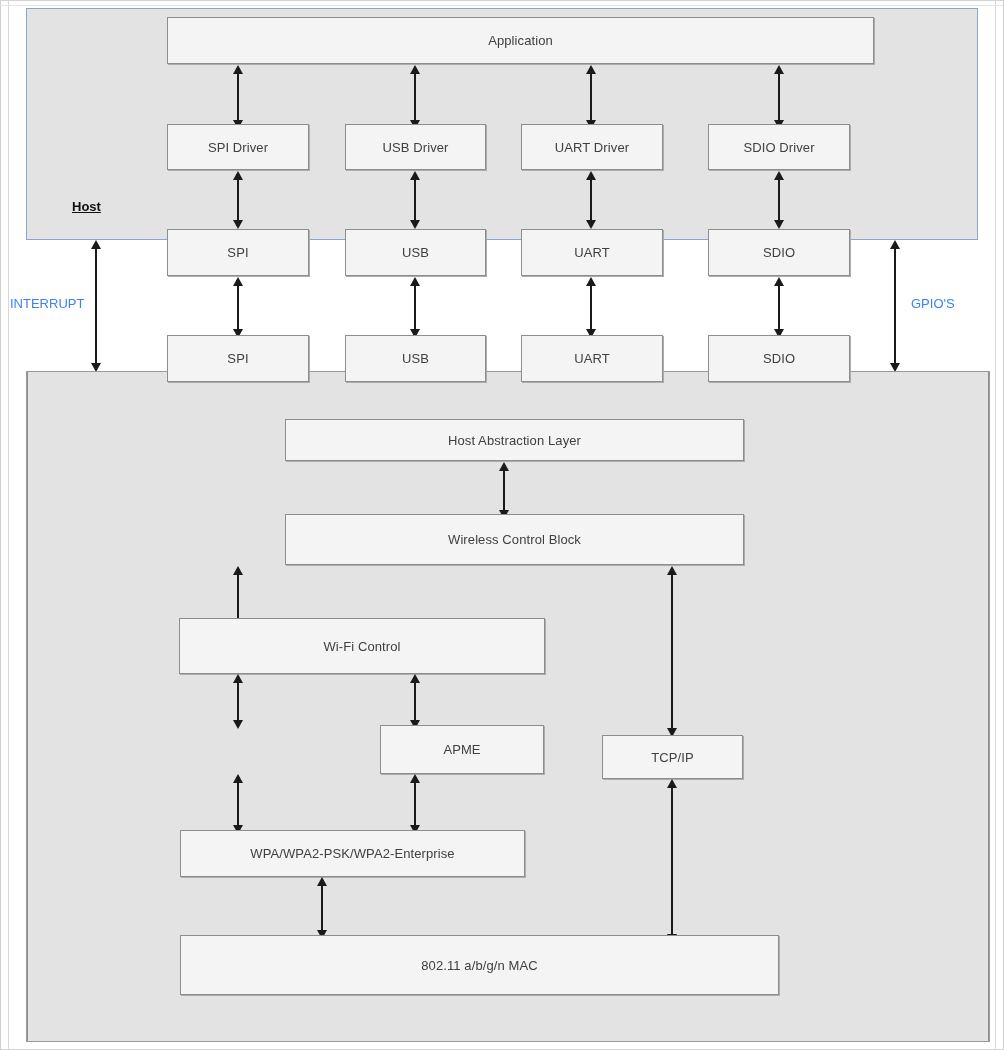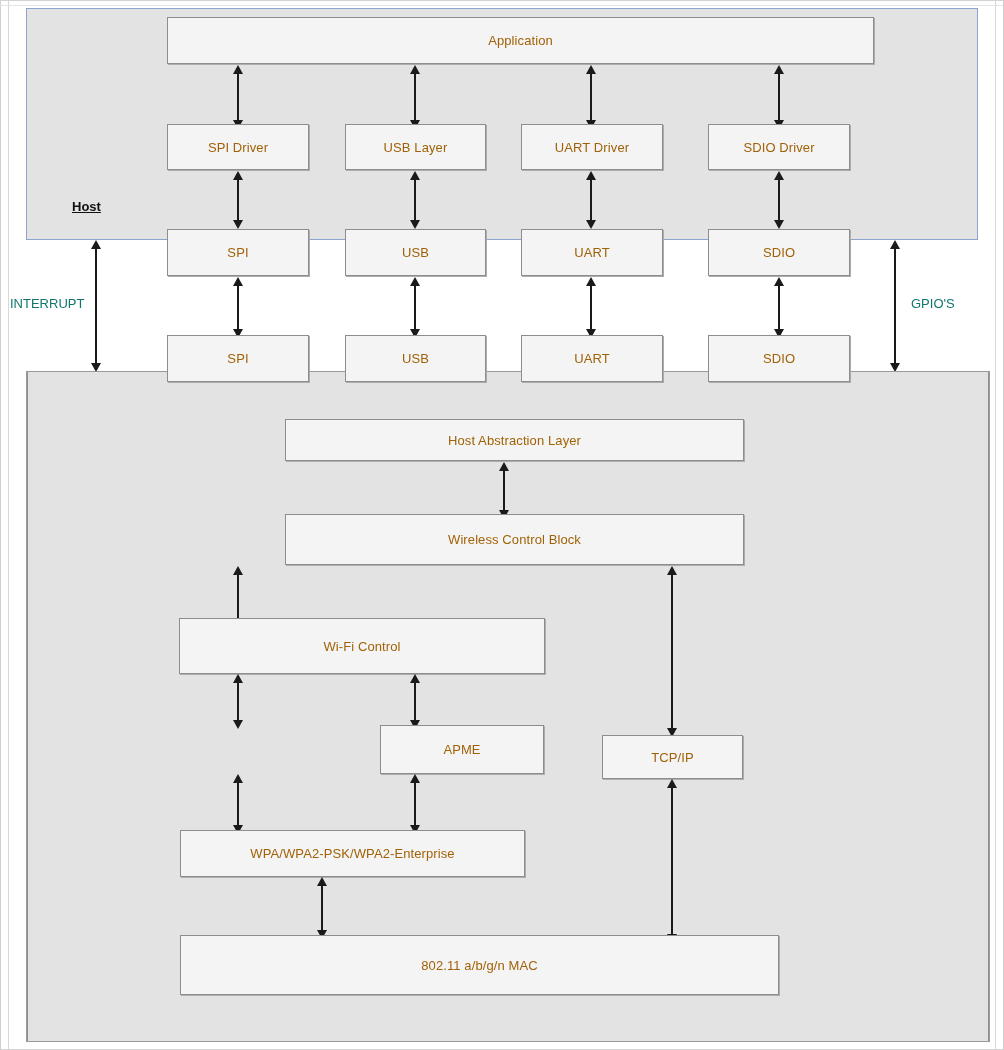--- a/index.html
+++ b/index.html
@@ -41,21 +41,21 @@
 
   
   .box {
     position: absolute;
     background: #f4f4f4;
     border: 1px solid #8d8d8d;
     display: flex;
     align-items: center;
     justify-content: center;
     font-size: 13px;
-    color: #a16207;
+    color: #404040;
     letter-spacing: 0.1px;
     box-shadow: 1px 1px 0 #adadad;
   }
 
   
   .arrow {
     position: absolute;
     width: 2px;
     background: #1a1a1a;
   }
@@ -72,21 +72,21 @@
     border-bottom: 9px solid #1a1a1a;
   }
   .arrow::after {
     bottom: -8px;
     border-top: 9px solid #1a1a1a;
   }
 
   .side-label {
     position: absolute;
     font-size: 13px;
-    color: #0f766e;
+    color: #3b82f6;
     white-space: nowrap;
   }
   .host-label {
     position: absolute;
     font-size: 13px;
     font-weight: bold;
     color: #111;
     white-space: nowrap;
   }
 </style>
@@ -113,21 +113,21 @@
 
   <div class="arrow" style="left:237px; top:73px; height:48px;"></div>
   <div class="arrow" style="left:414px; top:73px; height:48px;"></div>
   <div class="arrow" style="left:590px; top:73px; height:48px;"></div>
   <div class="arrow" style="left:778px; top:73px; height:48px;"></div>
 
   <div class="box" style="left:167px; top:124px; width:142px; height:46px;">
     <span>SPI Driver</span>
   </div>
   <div class="box" style="left:345px; top:124px; width:141px; height:46px;">
-    <span>USB Layer</span>
+    <span>USB Driver</span>
   </div>
   <div class="box" style="left:521px; top:124px; width:142px; height:46px;">
     <span>UART Driver</span>
   </div>
   <div class="box" style="left:708px; top:124px; width:142px; height:46px;">
     <span>SDIO Driver</span>
   </div>
 
   <div class="arrow" style="left:237px; top:179px; height:42px;"></div>
   <div class="arrow" style="left:414px; top:179px; height:42px;"></div>

